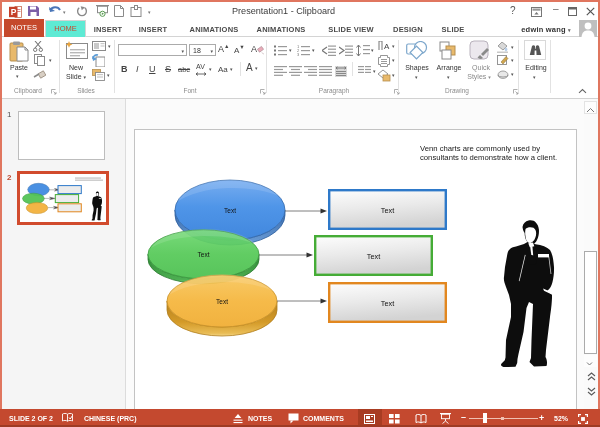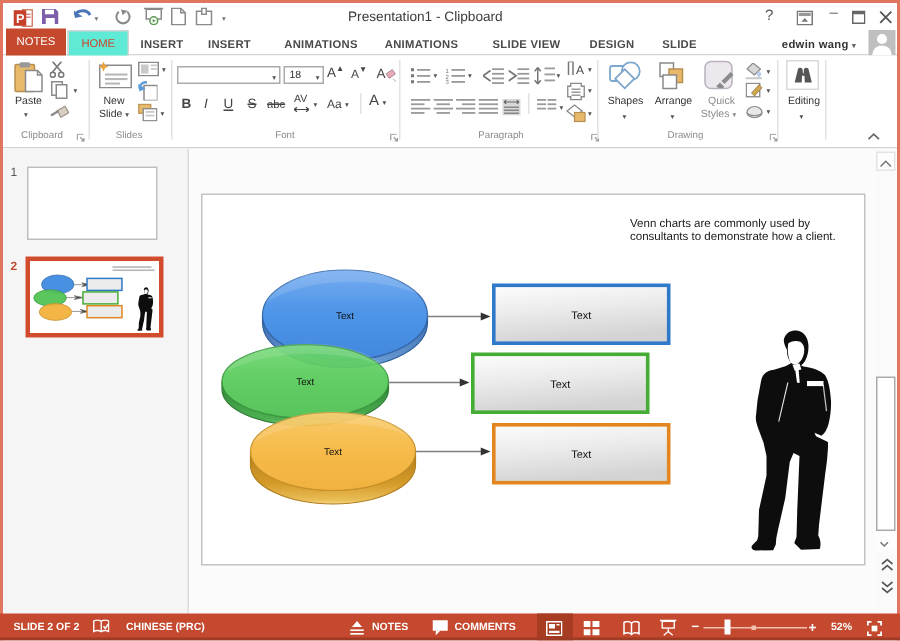--- a/index.html
+++ b/index.html
@@ -21,21 +21,21 @@
   font-size:7.5px; text-align:center; line-height:18px; z-index:3;}
 #hometab { position:absolute; left:43px; top:1px; width:41px; height:17px; background:#5eead4; border:1px solid #d4d4d4;
   border-bottom:none; color:#c8472e; font-size:7.5px; text-align:center; line-height:16px; z-index:3;}
 
 #ribbon { position:absolute; left:2px; top:37px; width:596px; height:62px; background:#fff; border-bottom:1px solid #d2d2d2; }
 .gdiv { position:absolute; top:3px; width:1px; height:53px; background:#e2e2e2; }
 .glabel { position:absolute; top:50px; font-size:6.5px; color:#8b8b8b; text-align:center; }
 
 #content { position:absolute; left:2px; top:99px; width:596px; height:310px; background:#fbfbfb; }
 #panel { position:absolute; left:0; top:0; width:124px; height:310px; background:#f5f5f5; border-right:1px solid #dcdcdc; }
-#slide { position:absolute; left:132px; top:30px; width:443px; height:248px; background:#fff; border:1px solid #c3c3c3; }
+#slide { position:absolute; left:132px; top:30px; width:443px; height:296px; background:#fff; border:1px solid #c3c3c3; }
 
 #scroll { position:absolute; left:582px; top:0; width:14px; height:310px; background:#fafafa; }
 
 #status { position:absolute; left:0px; top:409px; width:600px; height:18px; background:#c4492f; color:#fff; font-size:7px; }
 #status .txt { position:absolute; top:5.5px; }
 </style>
 </head>
 <body>
 <div id="frame"></div>
 <div id="titlebar">

